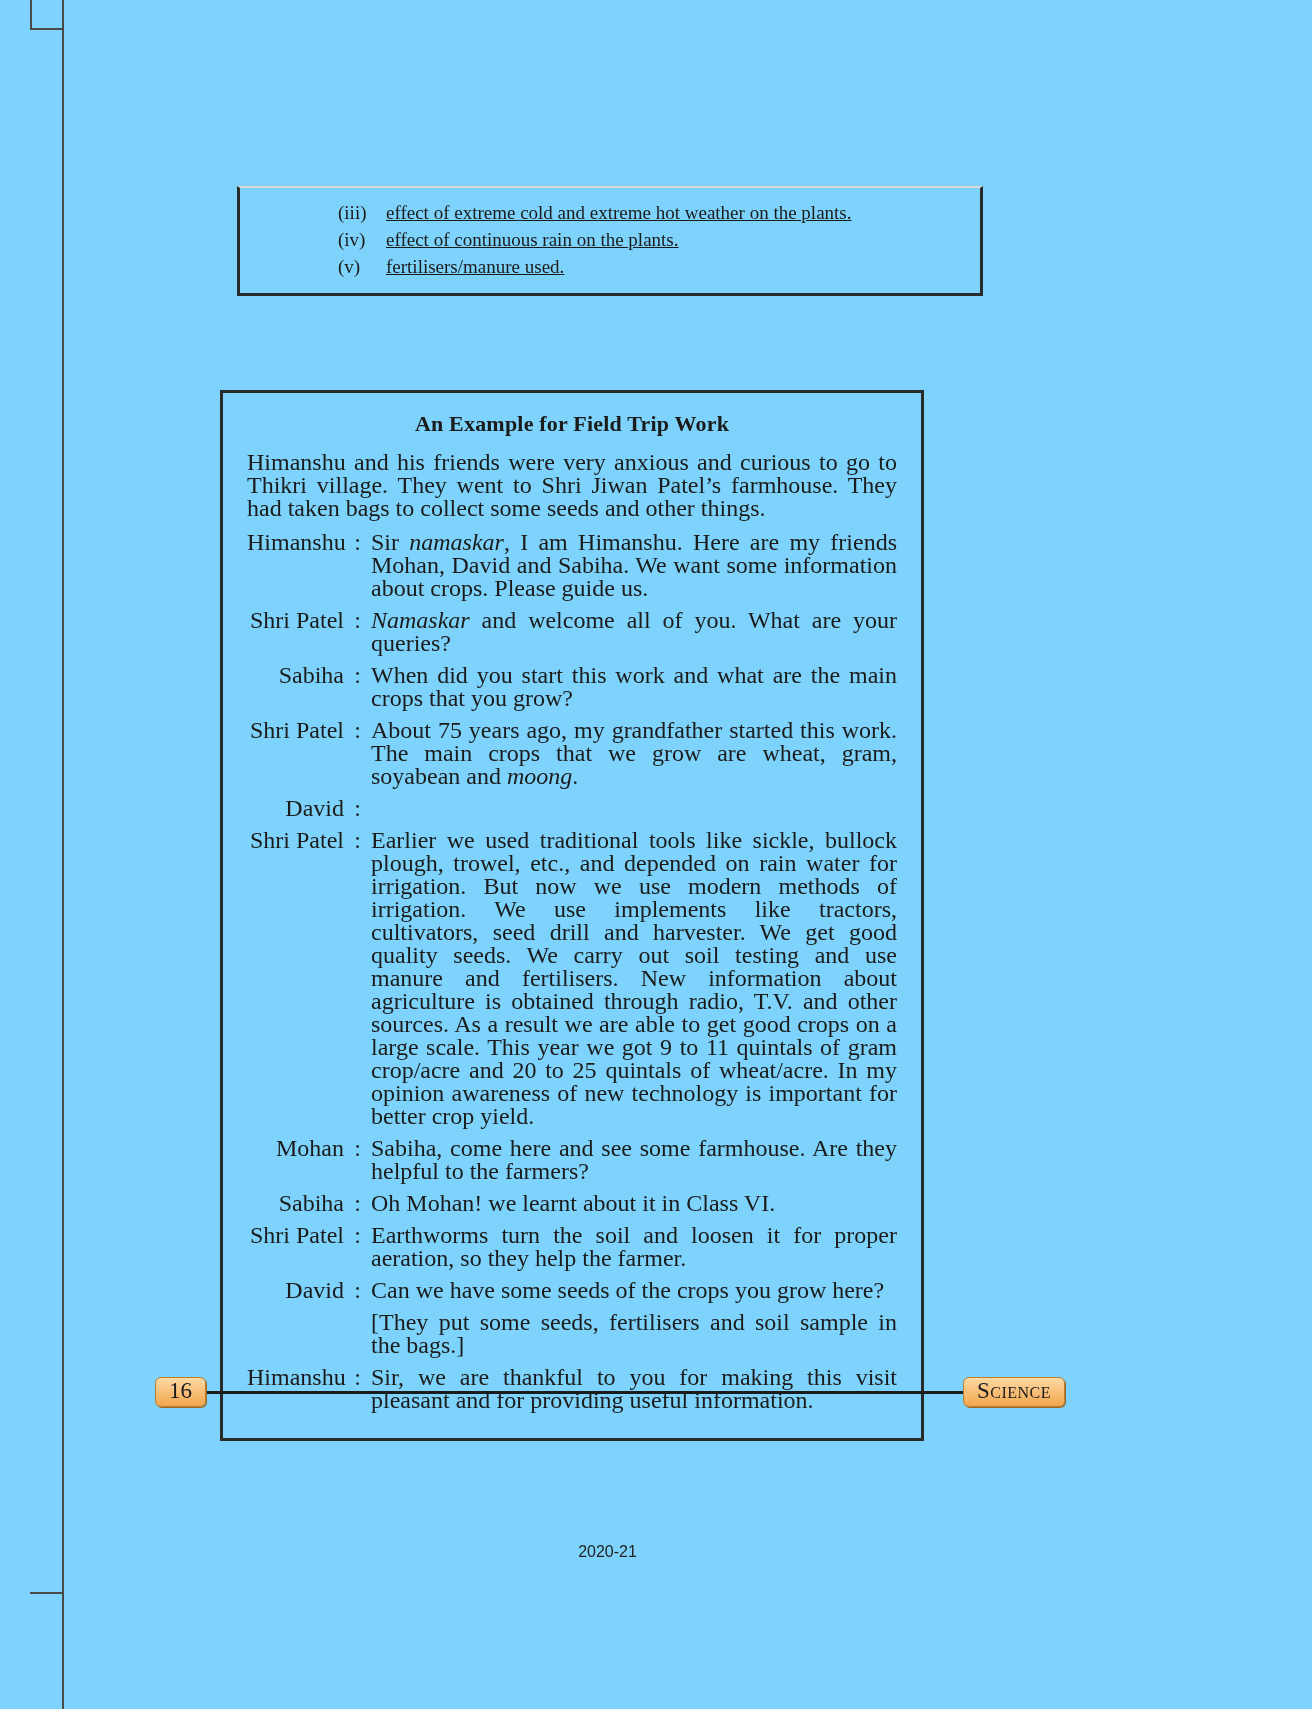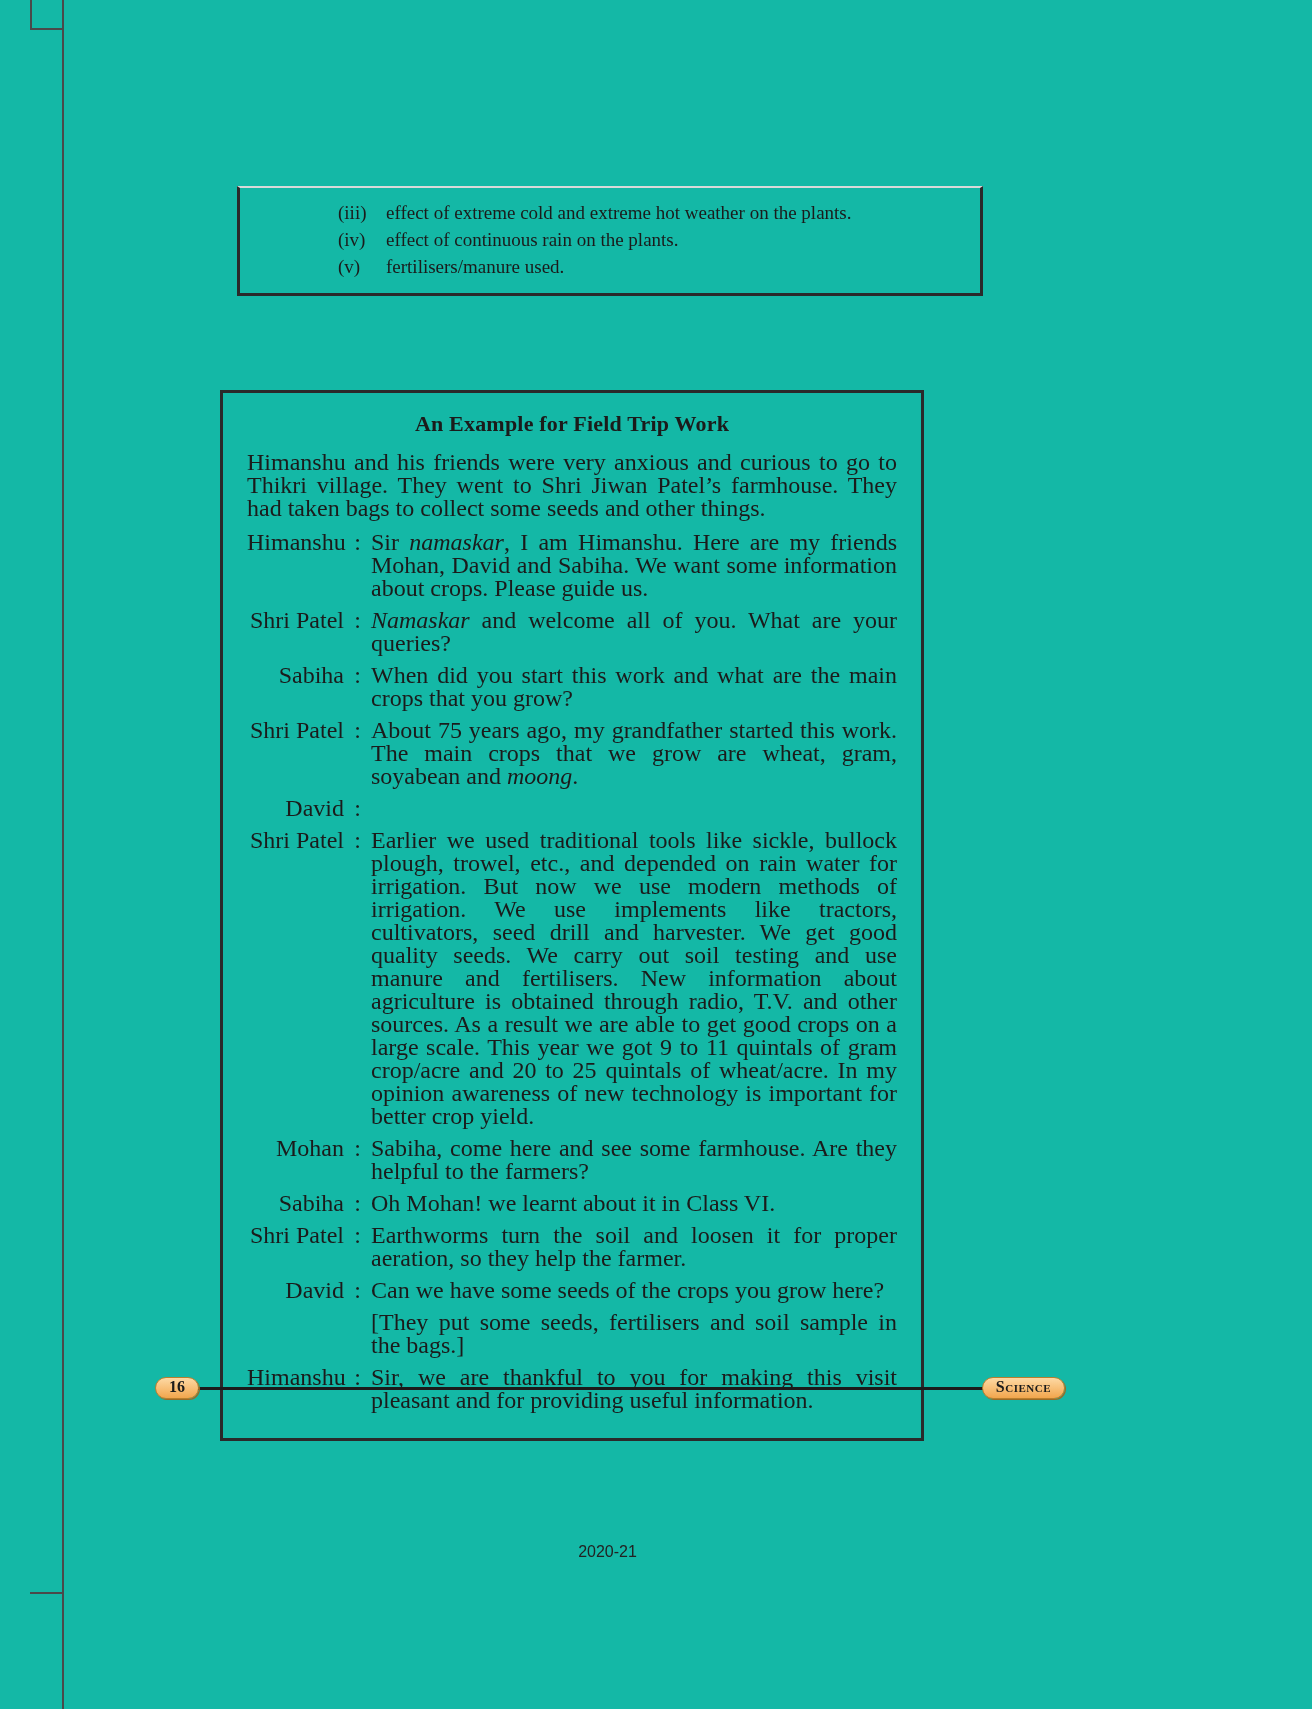--- a/index.html
+++ b/index.html
@@ -1,21 +1,21 @@
 <!DOCTYPE html>
 <html><head>
 <meta charset="utf-8">
 <style>
   * { margin: 0; padding: 0; box-sizing: border-box; }
   html, body { background: #ffffff; }
   .page {
     position: relative;
     width: 1312px;
     height: 1709px;
-    background: #14b8a6;
+    background: #7dd3fc;
     font-family: "Liberation Serif", serif;
     color: #1b1b1b;
     overflow: hidden;
   }
 
   
   .left-rule {
     position: absolute;
     left: 62px; top: 0;
     width: 2px; height: 1709px;
@@ -49,21 +49,21 @@
   .chk-row {
     display: flex;
     font-size: 19px;
     line-height: 27px;
   }
   .chk-label {
     margin-left: 98px;
     width: 48px;
     flex: none;
   }
-  .chk-text { flex: 1; padding-right: 20px; }
+  .chk-text { flex: 1; padding-right: 20px; text-decoration: underline; }
 
   
   .field-box {
     position: absolute;
     left: 220px; top: 390px;
     width: 704px;
     min-height: 893px;
     border: 3px solid #2a2a2a;
     padding: 18px 24px 26px 24px;
   }
@@ -116,24 +116,24 @@
     flex: 1;
     height: 3px;
     background: #1b1b1b;
     margin: 0 -8px;
   }
   .badge {
     position: relative;
     z-index: 1;
     background: linear-gradient(#fdd9a4, #f2a64d);
     border: 1px solid #b97f2e;
-    border-radius: 11px;
+    border-radius: 6px;
     padding: 0 13px 2px 13px;
-    font-size: 16px;
-    font-weight: bold;
+    font-size: 23px;
+    font-weight: normal;
     color: #1b1b1b;
     box-shadow: 1px 1px 0 #9a6a26;
   }
   .badge-science {
     font-variant: small-caps;
     letter-spacing: 0.5px;
   }
   .year-line {
     position: absolute;
     left: 0; top: 1543px;

